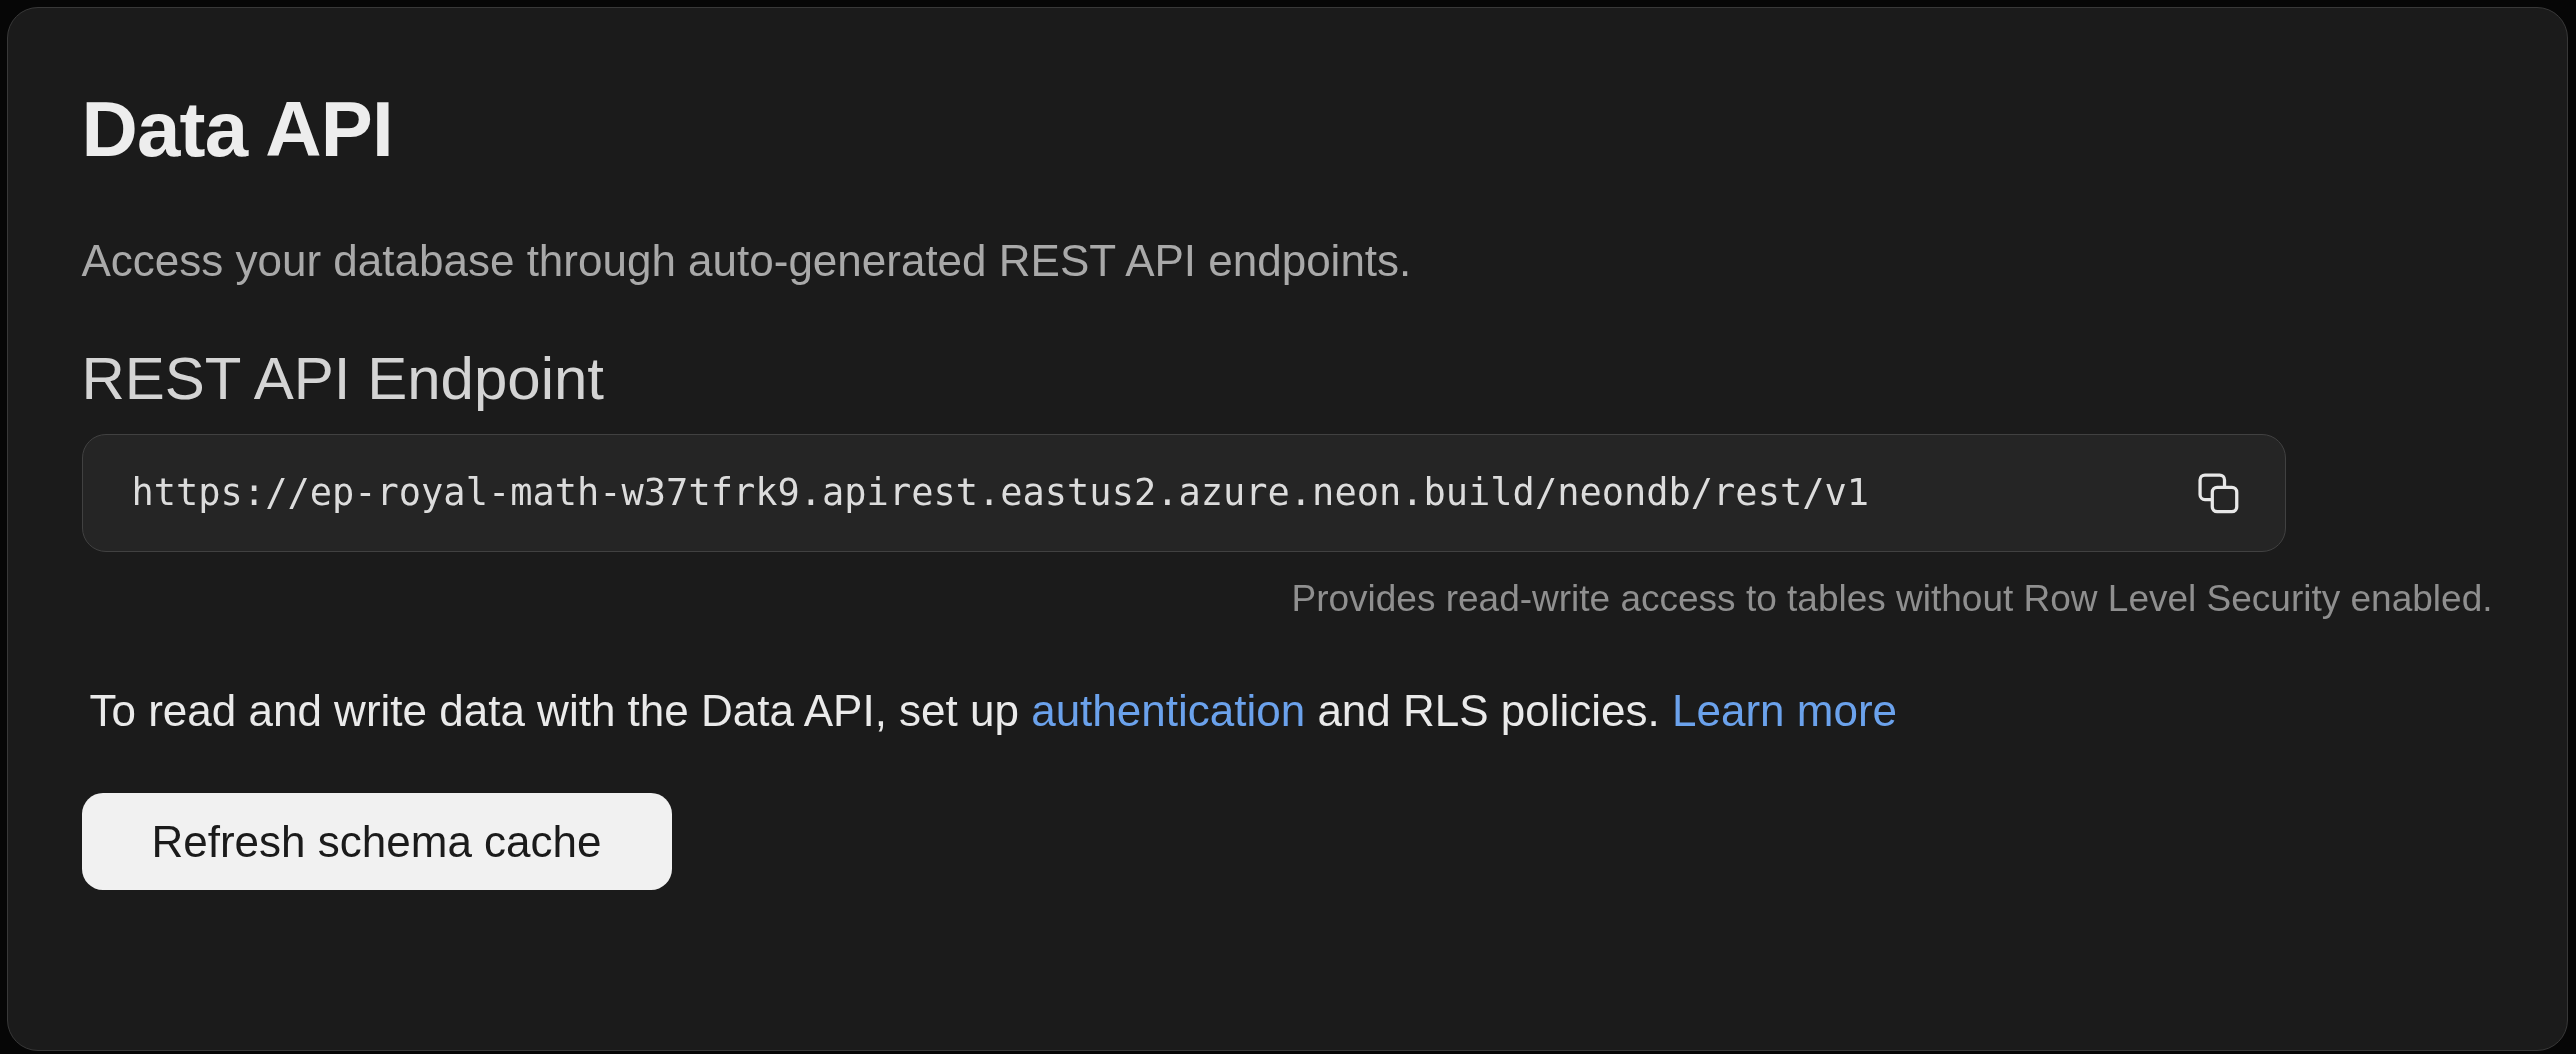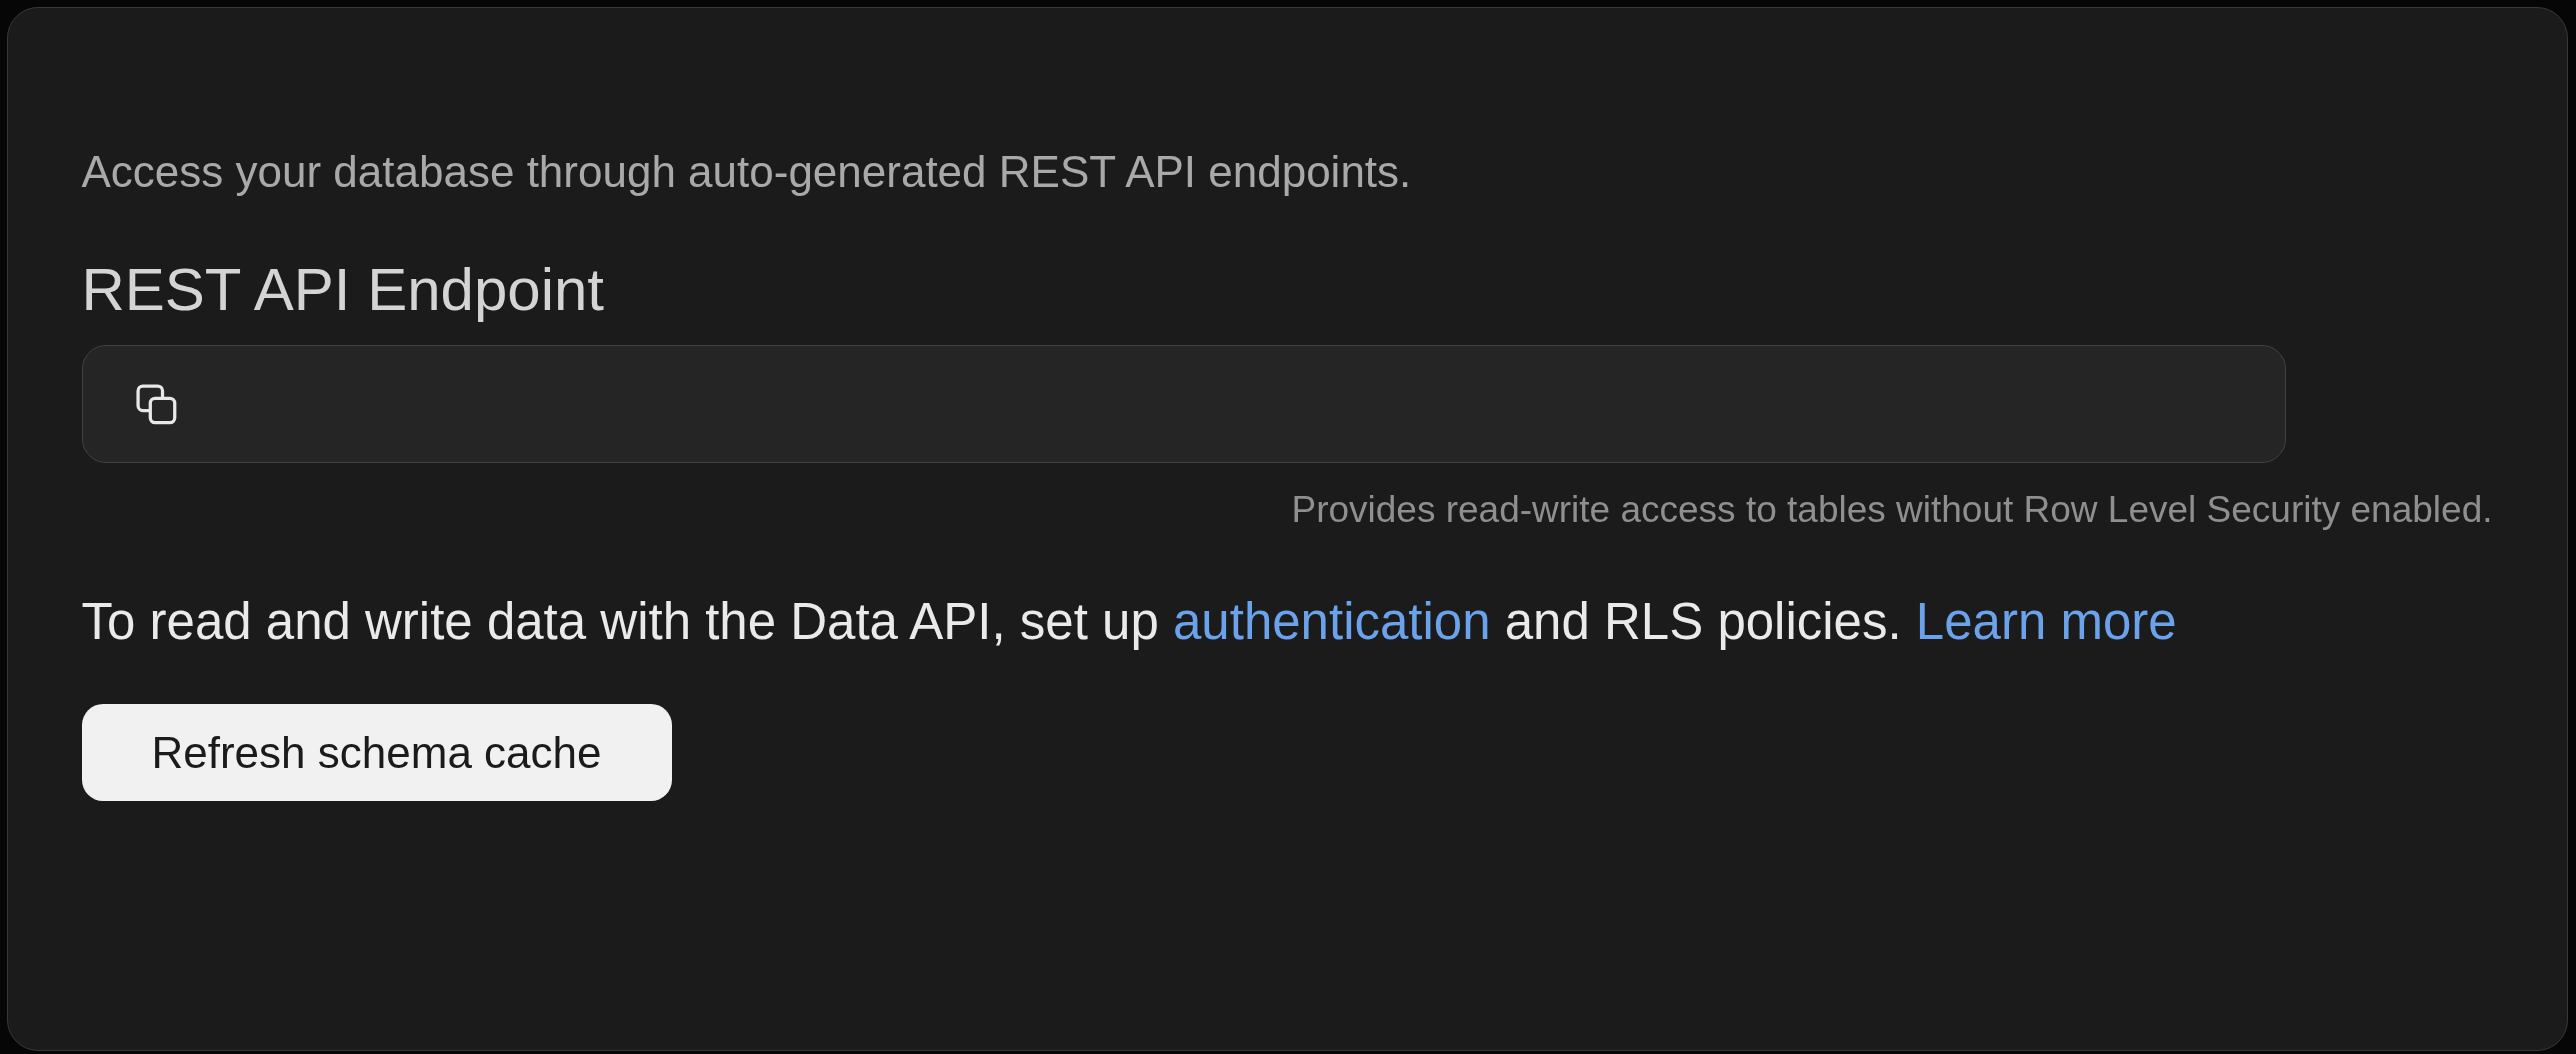--- a/index.html
+++ b/index.html
@@ -73,22 +73,22 @@
     cursor: pointer;
   }
   .field-helper {
     margin: 22.7px 0 0 0;
     font-size: 37px;
     line-height: 49px;
     color: #8f8f8f;
     text-align: right;
   }
   .rls-note {
-    margin: 59px 0 0 0;
-    font-size: 51px;
+    margin: 59px 0 0 8px;
+    font-size: 44px;
     line-height: 57px;
     color: #eaeaea;
   }
   .rls-note a {
     color: #6ba2ec;
     text-decoration: none;
     cursor: pointer;
   }
   .refresh-button {
     display: inline-block;
@@ -110,26 +110,28 @@
     font-size: 37px;
     line-height: 49px;
     color: #8f8f8f;
   }
 </style>
 </head>
 <body>
 
 <div class="card">
 
+  <h1 class="page-title">Data API</h1>
 
   <p class="description">Access your database through auto-generated REST API endpoints.</p>
 
   <p class="endpoint-label">REST API Endpoint</p>
 
   <div class="endpoint-field">
+    <span class="endpoint-url">https://ep-royal-math-w37tfrk9.apirest.eastus2.azure.neon.build/neondb/rest/v1</span>
     <button class="copy-button">
       <span style="display:flex;">
         <svg width="44" height="44" viewBox="0 0 54 54" fill="none" xmlns="http://www.w3.org/2000/svg">
           <rect x="5" y="5" width="30" height="30" rx="6" stroke="#e8e8e8" stroke-width="4" fill="none"></rect>
           <rect x="20" y="20" width="30" height="30" rx="6" stroke="#e8e8e8" stroke-width="4" fill="#252525"></rect>
         </svg>
       </span>
     </button>
   </div>
 

